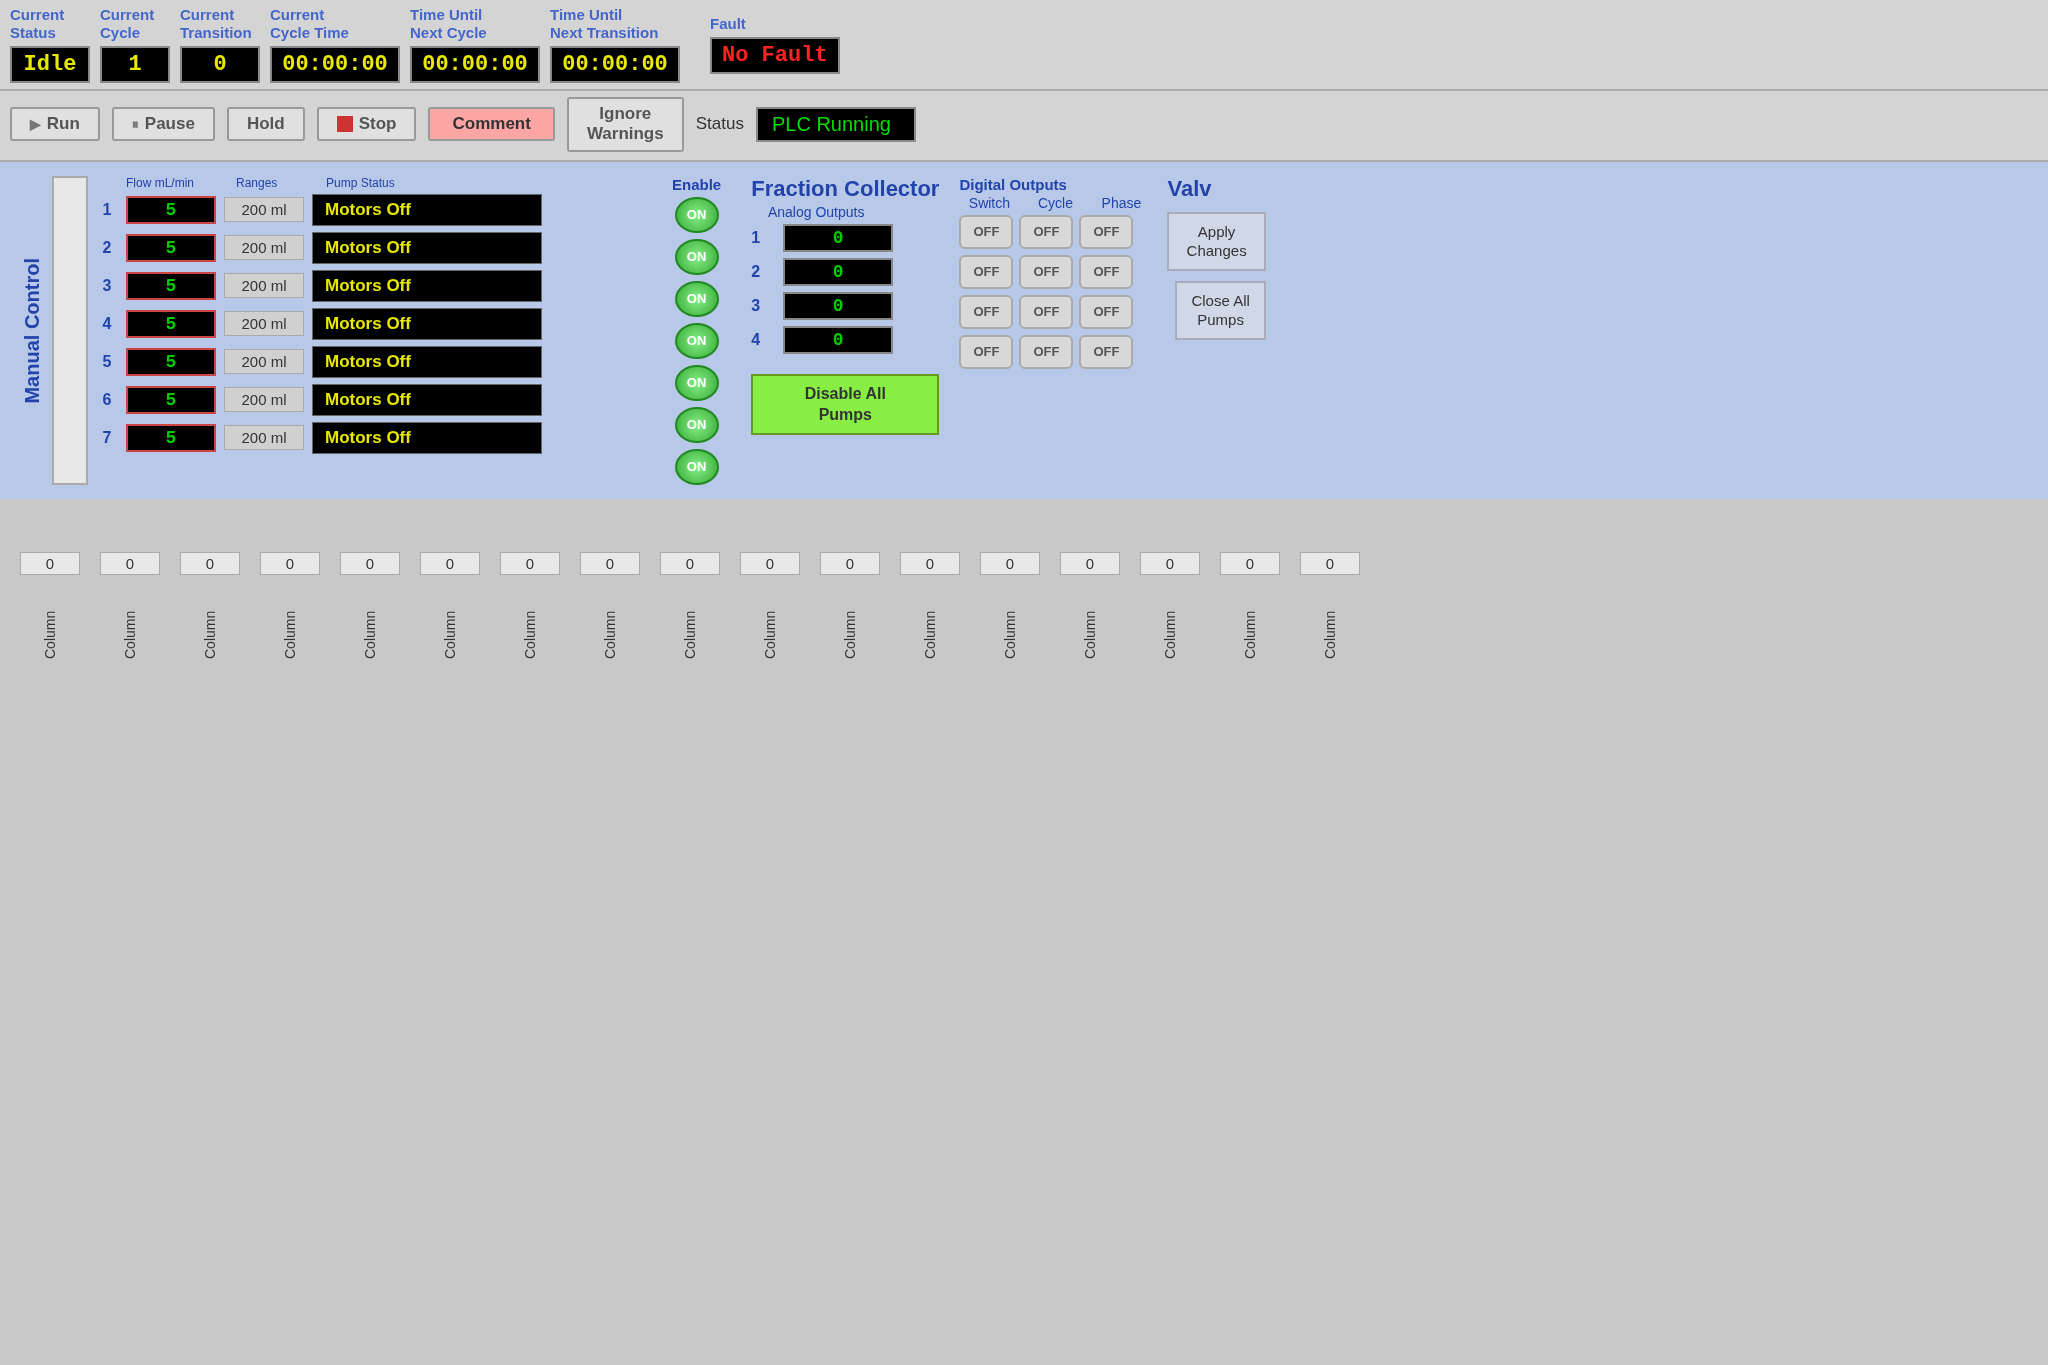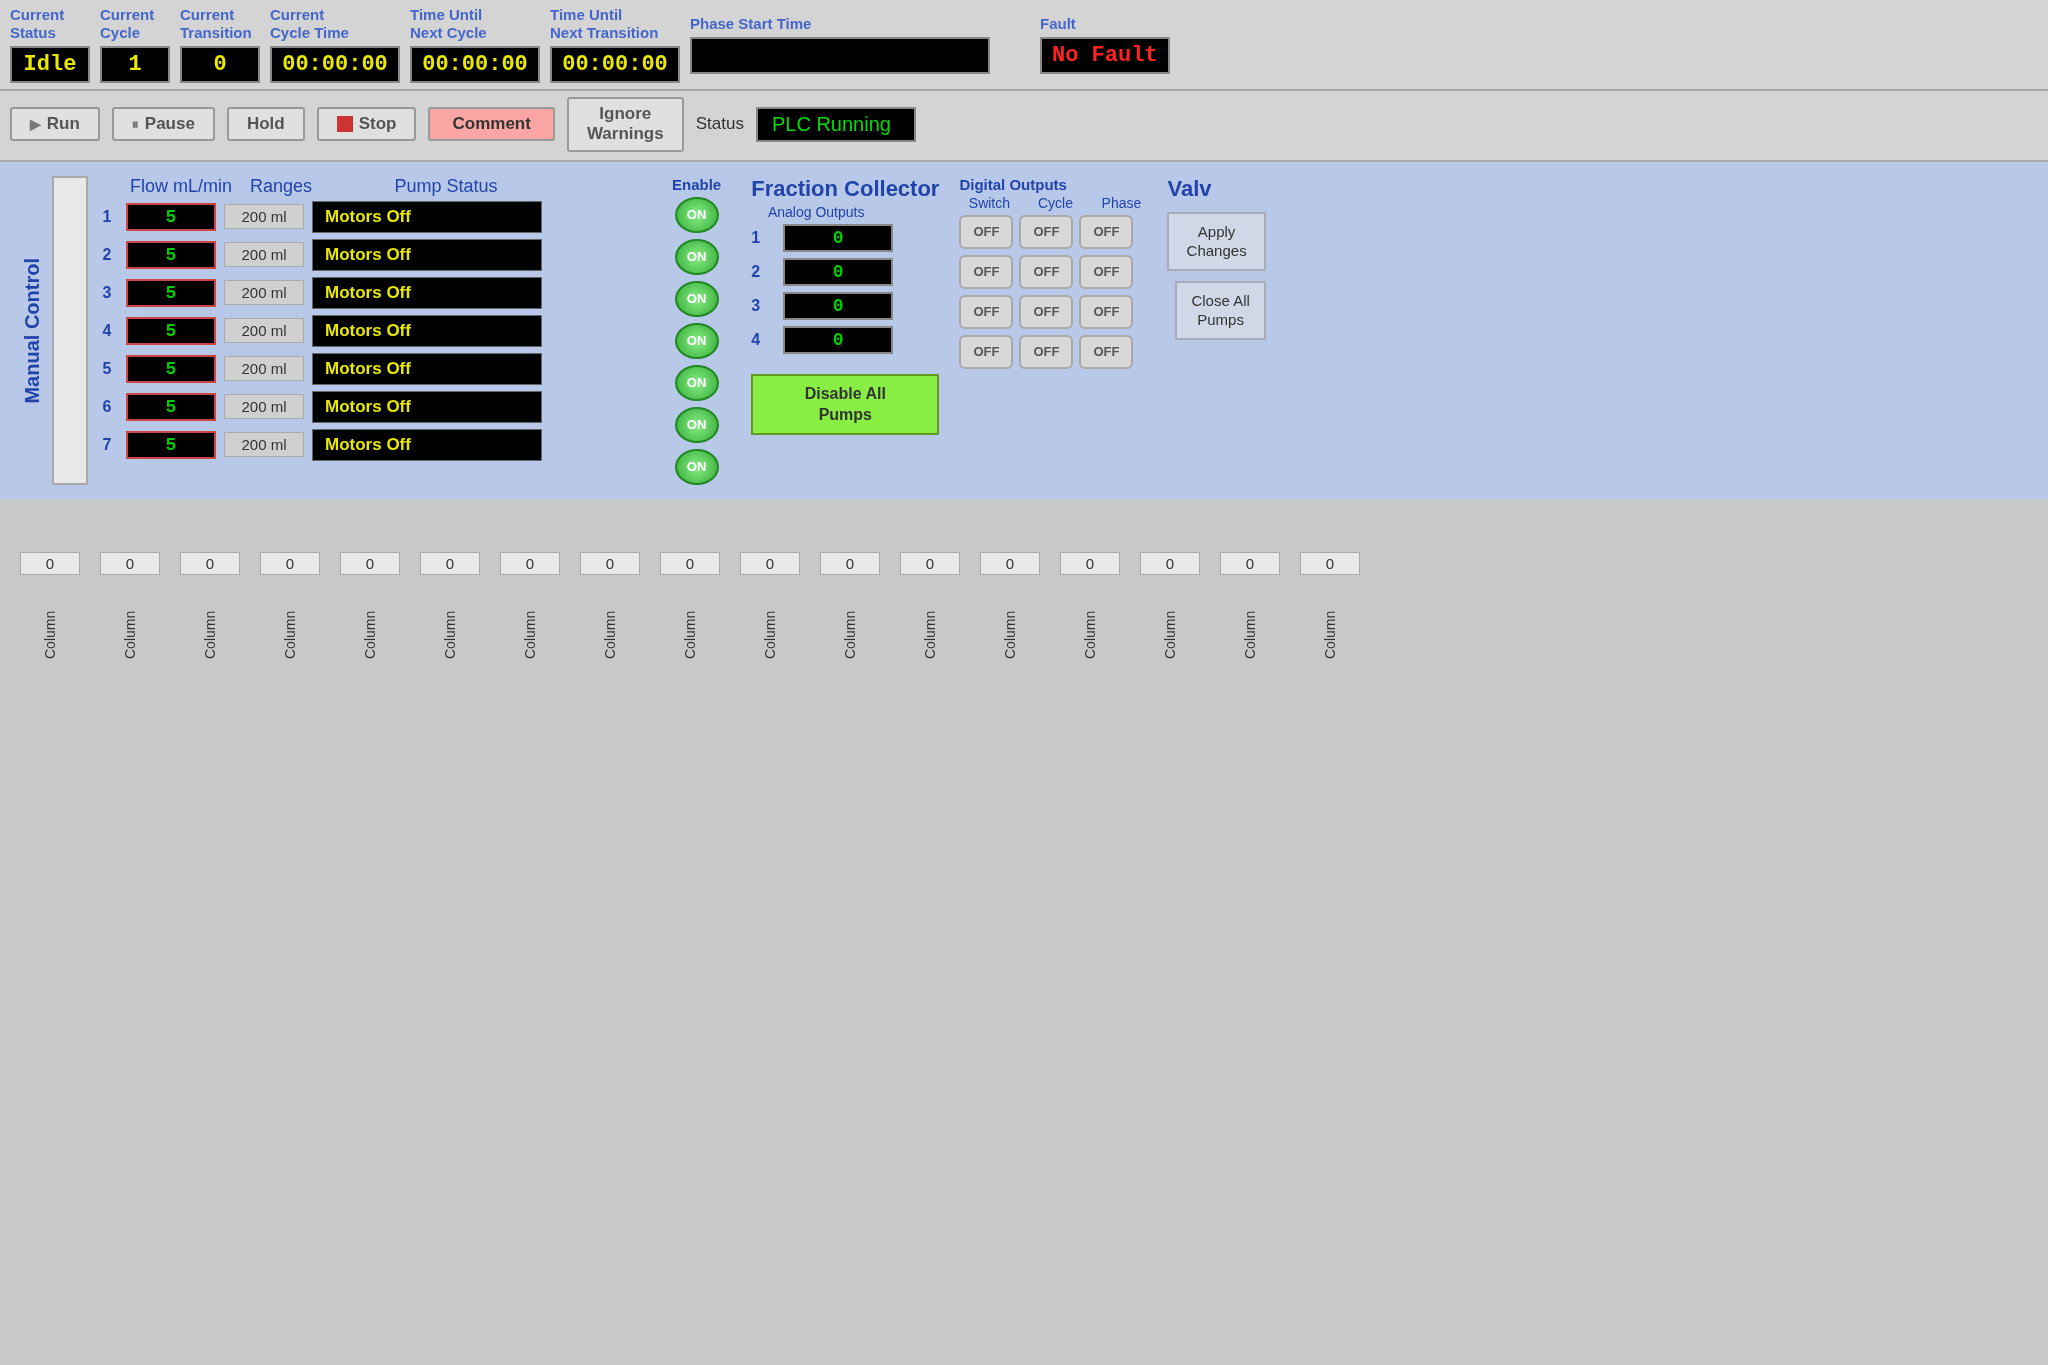--- a/index.html
+++ b/index.html
@@ -116,22 +116,22 @@
     }
     .pump-col-headers {
       display: flex;
       gap: 0;
       align-items: flex-end;
       margin-bottom: 4px;
       padding-left: 30px;
     }
     .pump-col-h {
       color: #2244aa;
-      font-size: 18px;
-      text-align: center;
+      font-size: 12px;
+      text-align: left;
     }
     .pump-col-h.flow { min-width: 110px; }
     .pump-col-h.ranges { min-width: 90px; }
     .pump-col-h.status { min-width: 240px; }
 
     .pump-rows { display: flex; flex-direction: column; gap: 6px; }
     .pump-row {
       display: flex;
       align-items: center;
       gap: 8px;
@@ -416,24 +416,20 @@
   <div class="top-col" style="min-width:130px;">
     <div class="top-col-label">Time Until<br>Next Cycle</div>
     <div class="top-col-value zero" style="min-width:130px;">00:00:00</div>
   </div>
 
   <div class="top-col" style="min-width:130px;">
     <div class="top-col-label">Time Until<br>Next Transition</div>
     <div class="top-col-value zero" style="min-width:130px;">00:00:00</div>
   </div>
 
-  <div class="top-col" style="min-width:320px;">
-    <div class="top-col-label">Phase Start Time</div>
-    <div class="phase-start-value">&nbsp;</div>
-  </div>
 
   <div class="top-col" style="min-width:120px; margin-left: 20px;">
     <div class="top-col-label">Fault</div>
     <div class="fault-value">No Fault</div>
   </div>
 
 </div>
 
 <div class="control-row">
   <button class="ctrl-btn">

